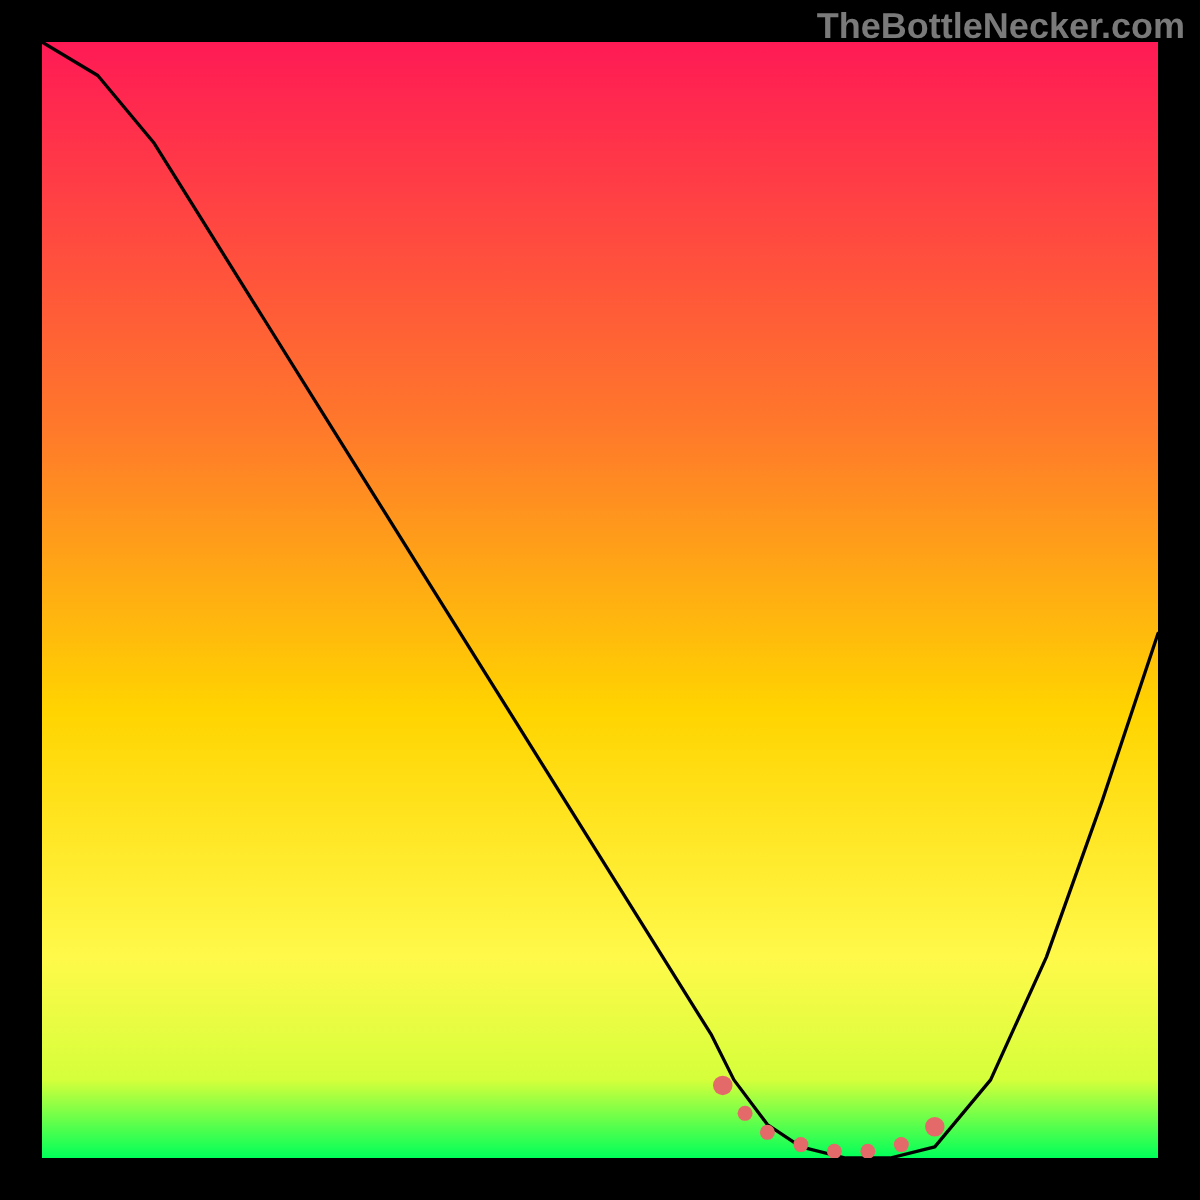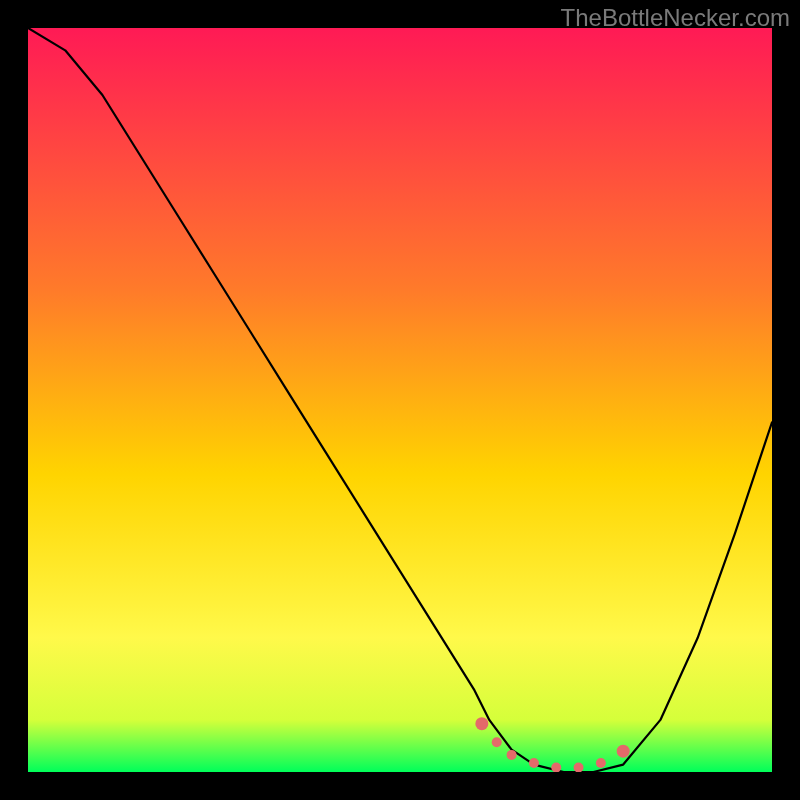--- a/index.html
+++ b/index.html
@@ -9,21 +9,21 @@
     width: 800px;
     height: 800px;
     background: #000;
   }
   .watermark {
     position: absolute;
     top: 4px;
     right: 10px;
     font-family: Arial, sans-serif;
     font-size: 24px;
-    font-weight: normal;
+    font-weight: bold;
     color: #7a7a7a;
     z-index: 10;
   }
   .plot-area {
     position: absolute;
     left: 28px;
     top: 28px;
     width: 744px;
     height: 744px;
     overflow: hidden;

